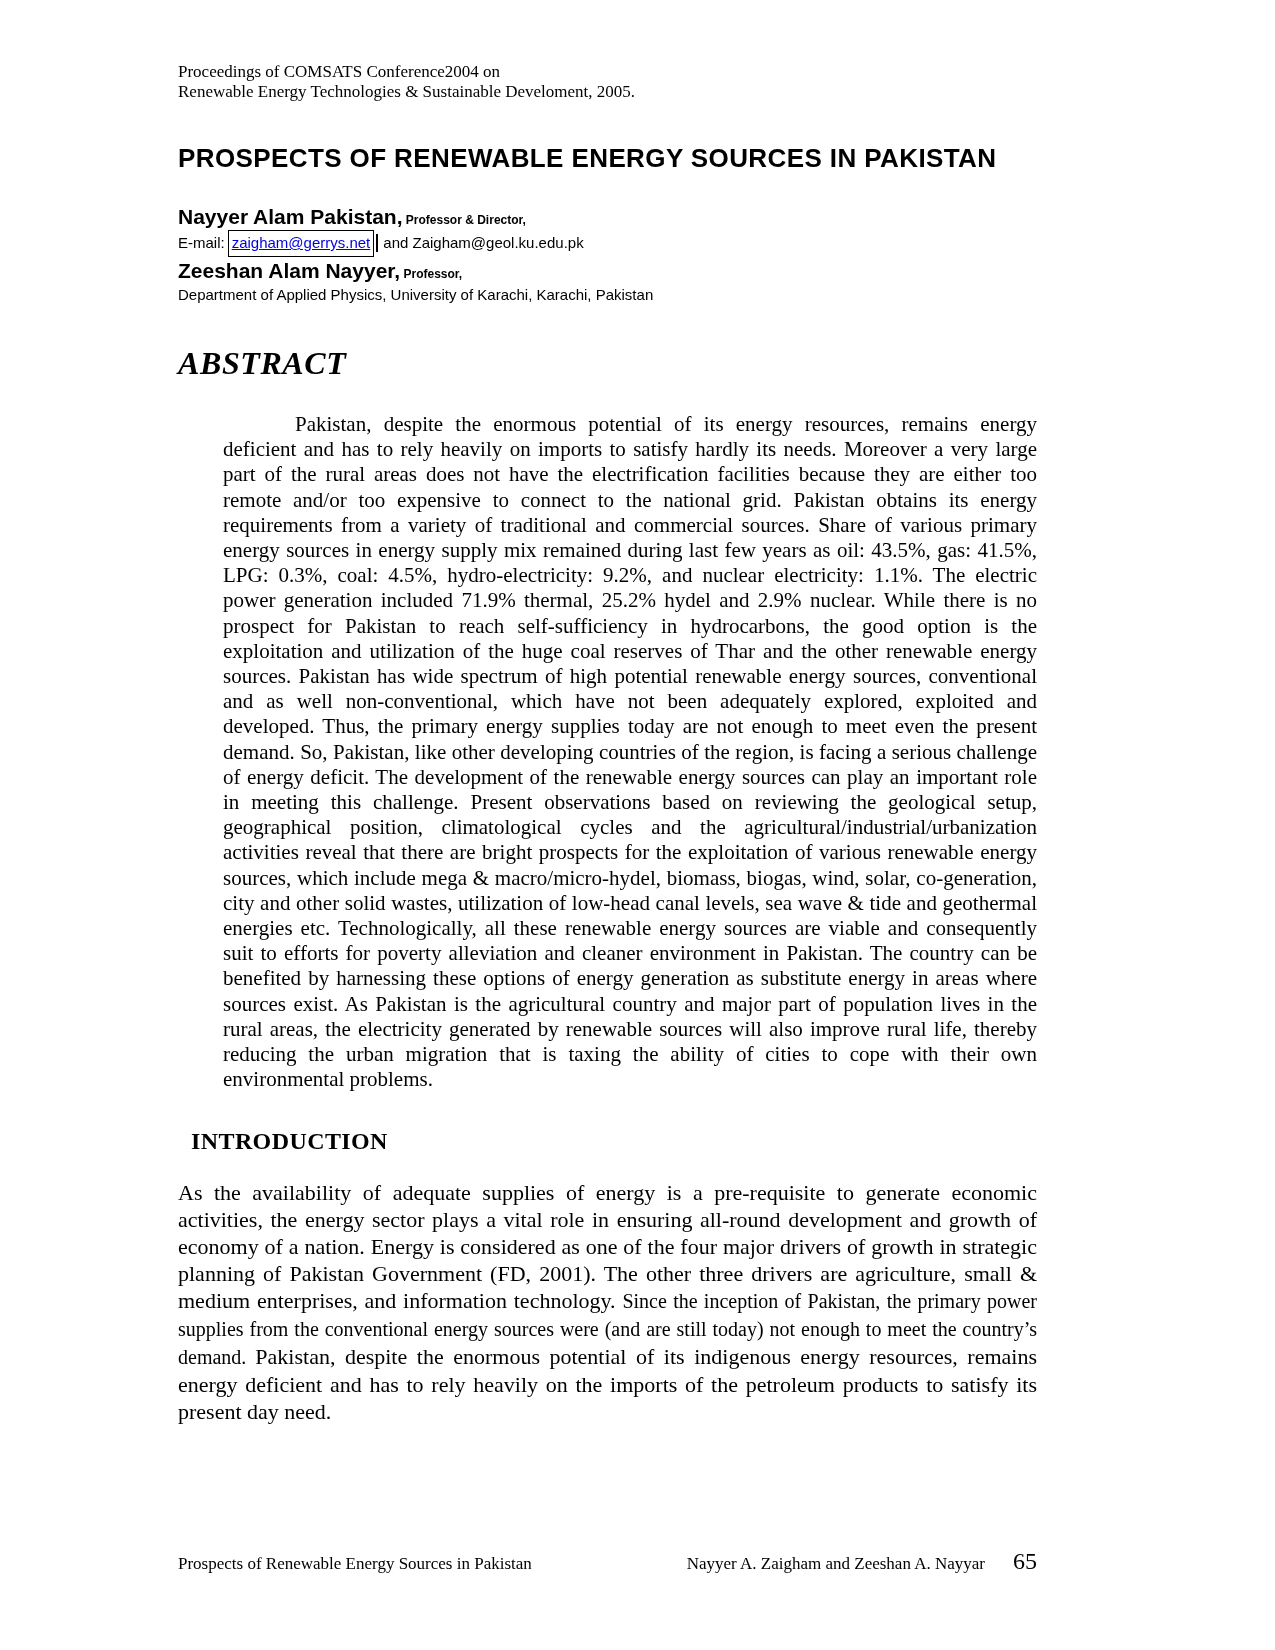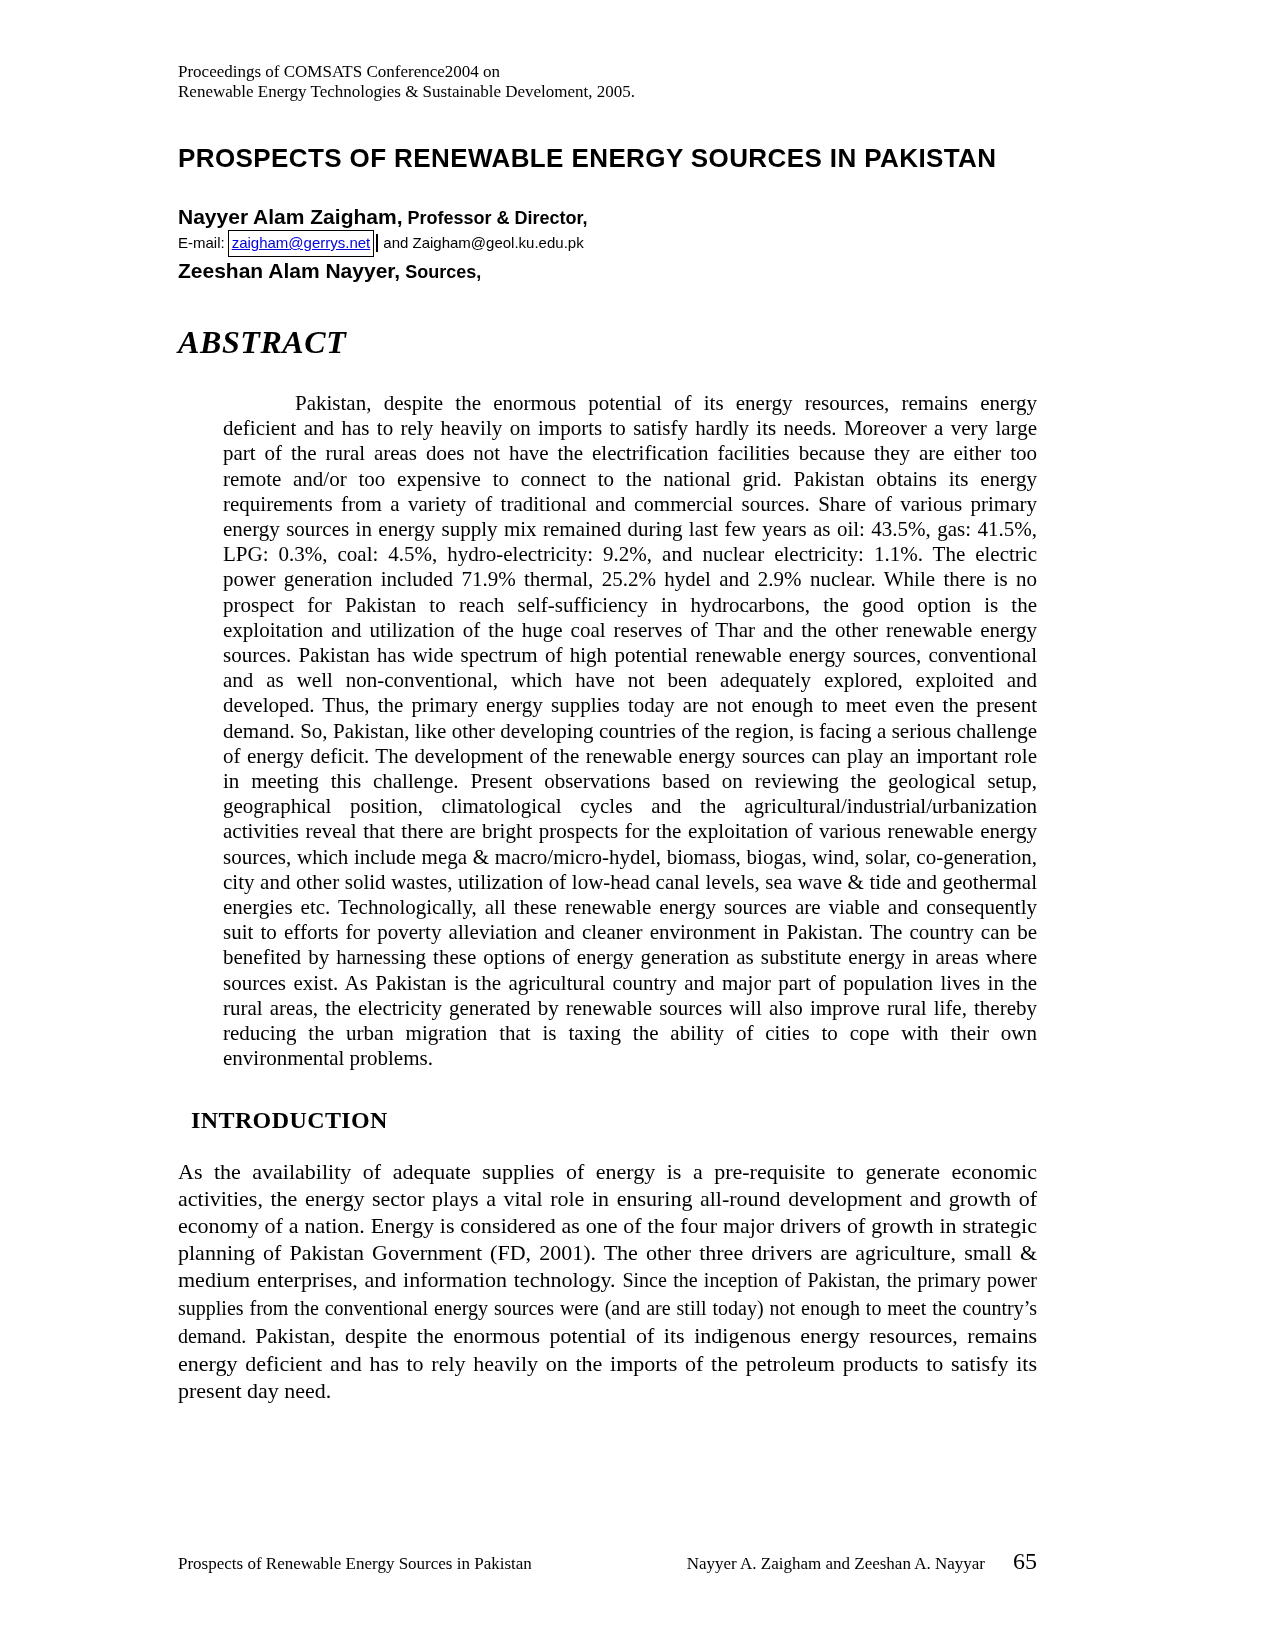--- a/index.html
+++ b/index.html
@@ -15,21 +15,21 @@
 
   .paper-title {
     margin-top:41px;
     font-family:"Liberation Sans", sans-serif;
     font-weight:bold; font-size:26px; line-height:30px;
     letter-spacing:0.4px; white-space:nowrap;
   }
 
   .authors { margin-top:30px; font-family:"Liberation Sans", sans-serif; }
   .author-name { font-size:21px; font-weight:bold; line-height:27px; }
-  .author-role { font-size:18px; font-weight:bold;margin-top:20px; }
+  .author-role { font-size:12px; font-weight:bold;margin-top:20px; }
   .affil { font-size:15px; line-height:21px; }
   .email-line { font-size:15px; line-height:24px; }
   .email-link {
     display:inline-block; color:#0000dd; text-decoration:underline;
     border:1px solid #000; padding:0 3px 1px 3px; margin:0 1px 0 3px;
     cursor:pointer;
     text-align:right;
   }
   .caret { display:inline-block; width:0; height:18px; border-left:2px solid #000;
     vertical-align:middle; margin:0 5px 2px 1px; }
@@ -67,28 +67,29 @@
 
     <div class="proc-block">
       <div class="proc-line">Proceedings of COMSATS Conference2004 on</div>
       <div class="proc-line">Renewable Energy Technologies &amp; Sustainable Develoment, 2005.</div>
     </div>
 
     <h1 class="paper-title">PROSPECTS OF RENEWABLE ENERGY SOURCES IN PAKISTAN</h1>
 
     <div class="authors">
       <div class="author-line">
-        <span class="author-name">Nayyer Alam Zaigham,</span><span class="author-role"> Professor &amp; Director,</span>
+        <span class="author-name">Nayyer Alam Pakistan,</span><span class="author-role"> Professor &amp; Director,</span>
       </div>
       <div class="email-line">
         <span>E-mail:</span><span class="email-link">zaigham@gerrys.net</span><span class="caret"></span><span>and Zaigham@geol.ku.edu.pk</span>
       </div>
       <div class="author-line">
-        <span class="author-name">Zeeshan Alam Nayyer,</span><span class="author-role"> Sources,</span>
+        <span class="author-name">Zeeshan Alam Nayyer,</span><span class="author-role"> Professor,</span>
       </div>
+      <div class="affil">Department of Applied Physics, University of Karachi, Karachi, Pakistan</div>
     </div>
 
     <h2 class="abstract-heading">ABSTRACT</h2>
     <p class="abstract-body">Pakistan, despite the enormous potential of its energy resources, remains energy deficient and has to rely heavily on imports to satisfy hardly its needs. Moreover a very large part of the rural areas does not have the electrification facilities because they are either too remote and/or too expensive to connect to the national grid. Pakistan obtains its energy requirements from a variety of traditional and commercial sources. Share of various primary energy sources in energy supply mix remained during last few years as oil: 43.5%, gas: 41.5%, LPG: 0.3%, coal: 4.5%, hydro-electricity: 9.2%, and nuclear electricity: 1.1%. The electric power generation included 71.9% thermal, 25.2% hydel and 2.9% nuclear. While there is no prospect for Pakistan to reach self-sufficiency in hydrocarbons, the good option is the exploitation and utilization of the huge coal reserves of Thar and the other renewable energy sources. Pakistan has wide spectrum of high potential renewable energy sources, conventional and as well non-conventional, which have not been adequately explored, exploited and developed.  Thus, the primary energy supplies today are not enough to meet even the present demand. So, Pakistan, like other developing countries of the region, is facing a serious challenge of energy deficit. The development of the renewable energy sources can play an important role in meeting this challenge. Present observations based on reviewing the geological setup, geographical position, climatological cycles and the agricultural/industrial/urbanization activities reveal that there are bright prospects for the exploitation of various renewable energy sources, which include mega &amp; macro/micro-hydel, biomass, biogas, wind, solar, co-generation, city and other solid wastes, utilization of low-head canal levels, sea wave &amp; tide and geothermal energies etc. Technologically, all these renewable energy sources are viable and consequently suit to efforts for poverty alleviation and cleaner environment in Pakistan. The country can be benefited by harnessing these options of energy generation as substitute energy in areas where sources exist. As Pakistan is the agricultural country and major part of population lives in the rural areas, the electricity generated by renewable sources will also improve rural life, thereby reducing the urban migration that is taxing the ability of cities to cope with their own environmental problems.</p>
 
     <h2 class="intro-heading">INTRODUCTION</h2>
     <p class="intro-body"><span>As the availability of adequate supplies of energy is a pre-requisite to generate economic activities, the energy sector plays a vital role in ensuring all-round development and growth of economy of a nation. Energy is considered as one of the four major drivers of growth in strategic planning of Pakistan Government (FD, 2001). The other three drivers are agriculture, small &amp; medium enterprises, and information technology. </span><span class="seg-small">Since the inception of Pakistan, the primary power supplies from the conventional energy sources were (and are still today) not enough to meet the country’s demand. </span><span>Pakistan, despite the enormous potential of its indigenous energy resources, remains energy deficient and has to rely heavily on the imports of the petroleum products to satisfy its present day need.</span></p>
 
   </div>
 

